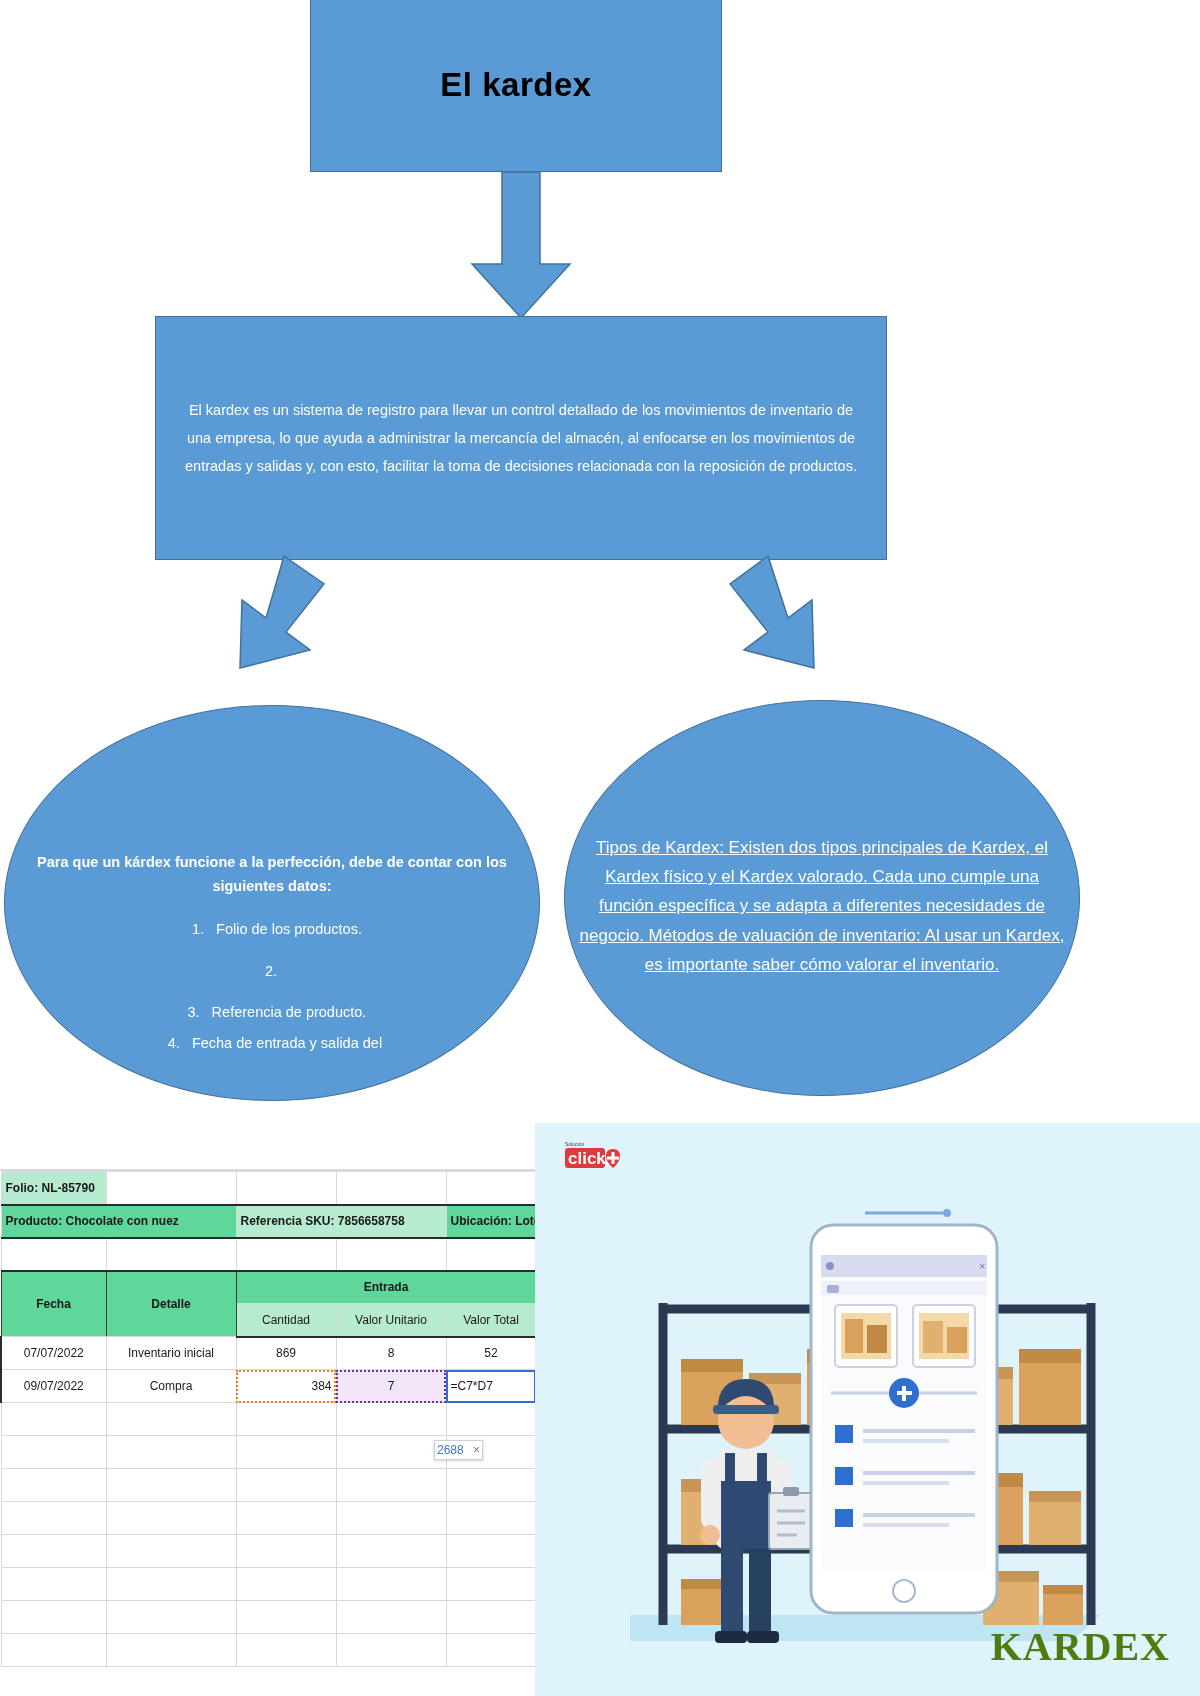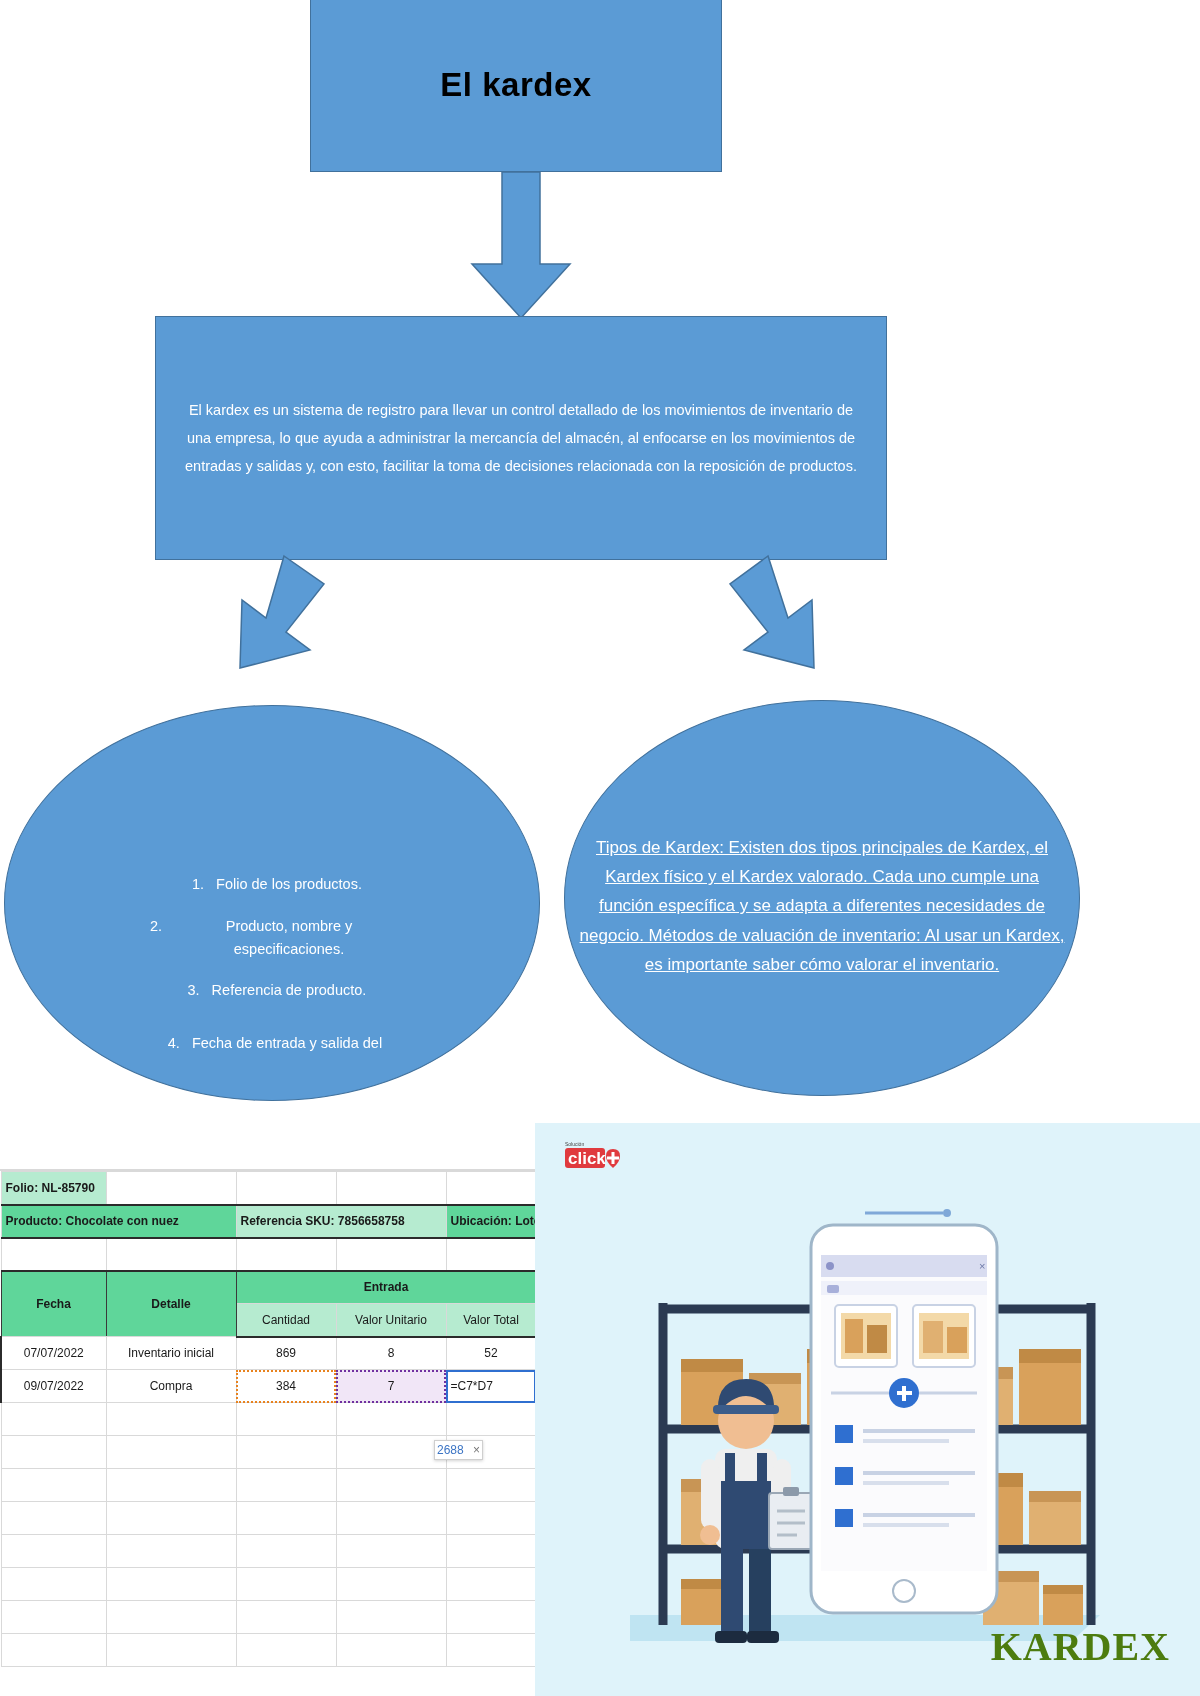--- a/index.html
+++ b/index.html
@@ -97,21 +97,21 @@
   .g-light { background:#B6EBD0; }
   .bold    { font-weight:bold; }
   .ctr     { text-align:center; }
   .hdr-strong { border-left:1px solid #3a3a3a !important;
                 border-right:1px solid #3a3a3a !important; }
   .thickbot { border-bottom:2px solid #2b2b2b !important; }
   .thicktop { border-top:2px solid #2b2b2b !important; }
   .thickleft{ border-left:2px solid #2b2b2b !important; }
 
   
-  .sel-orange { outline:2px dotted #E8821E; outline-offset:-2px; }
+  .sel-orange { outline:2px dotted #E8821E; outline-offset:-2px;text-align:right; }
   .sel-purple { outline:2px dotted #7030A0; outline-offset:-2px; background:#F1E6F7; }
   .sel-blue   { outline:2px solid #2F6FD0; outline-offset:-2px; position:relative; }
   .formula    { color:#2F6FD0; font-family:"Liberation Sans", sans-serif; font-size:12px; }
 
   #tooltip {
     position:absolute; left:434px; top:1440px;
     background:#ffffff; border:1px solid #cfcfcf;
     padding:2px 2px; font-size:12px; color:#3b74c4;
     box-shadow:0 1px 3px rgba(0,0,0,.18); z-index:30; white-space:nowrap;
   }
@@ -157,29 +157,29 @@
   </div>
 
   <div class="arrow" style="left:730px; top:556px;">
     <svg width="160" height="160" viewBox="0 0 160 160">
       <polygon points="38,0 0,28 38,76 14,94 84,112 82,44 58,62" fill="#5B9BD5" stroke="#41719C" stroke-width="1.5"></polygon>
     </svg>
   </div>
 
   <div class="fc-ellipse" id="ellipse-left">
     <div class="ell-inner">
+      <div class="ell-head">Para que un kárdex funcione a la perfección, debe de contar con los siguientes datos:</div>
 
       <div class="ell-item">
         <span class="num">1.</span>
         <span class="txt">Folio de los productos.</span>
       </div>
 
       <div class="ell-item c2">
         <span class="num">2.</span>
-        <span class="txt">Producto, nombre y especificaciones.</span>
       </div>
 
       <div class="ell-item">
         <span class="num">3.</span>
         <span class="txt">Referencia de producto.</span>
       </div>
     </div>
   </div>
 
   <div id="left-item4">

